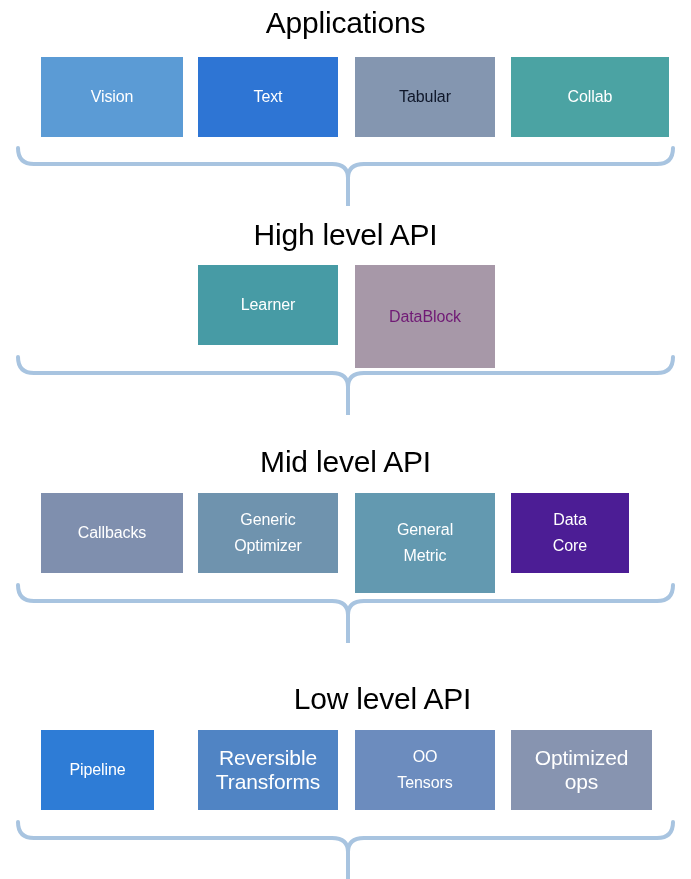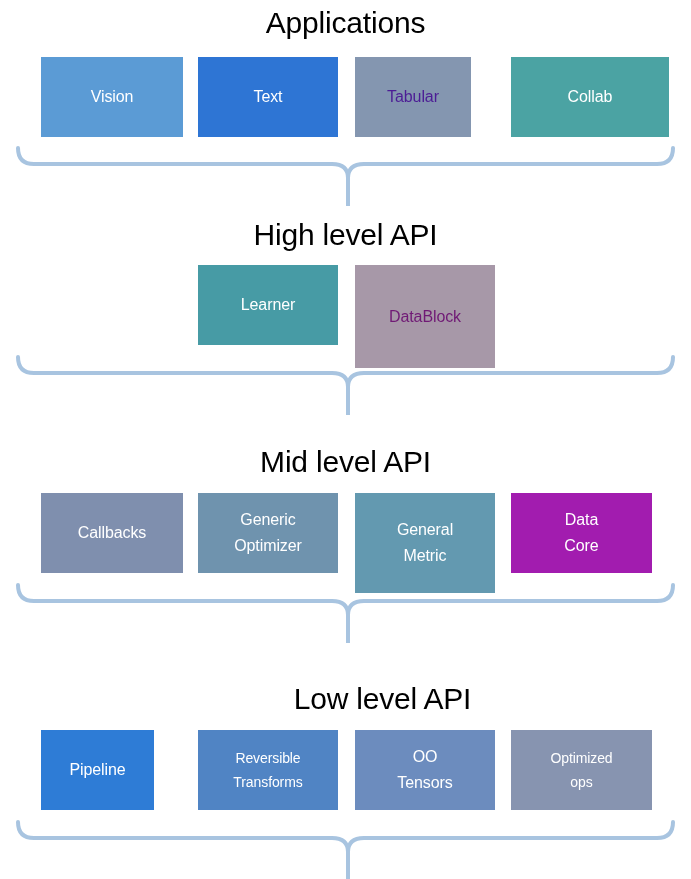--- a/index.html
+++ b/index.html
@@ -57,21 +57,21 @@
     text-align: center;
     color: #ffffff;
     font-size: 16px;
     line-height: 26px;
     font-weight: 400;
     letter-spacing: -0.1px;
     padding: 2px 4px;
     white-space: pre-line;
   }
   .box.small {
-    font-size: 14px;
+    font-size: 21px;
     line-height: 24px;
   }
 
   
   .brace-wrap {
     position: absolute;
     left: 0;
     width: 691px;
     height: 60px;
   }
@@ -81,21 +81,21 @@
 </style>
 </head>
 <body>
 
 <div id="diagram" style="background: rgb(255, 255, 255);">
     <div class="layer">
       <div class="layer-title" style="top: 6px; color: rgb(0, 0, 0);">Applications</div>
       <div class="row" style="top: 57px;">
         <div class="box" style="left: 41px; width: 142px; height: 80px; background: rgb(91, 155, 213); color: rgb(255, 255, 255);">Vision</div>
         <div class="box" style="left: 198px; width: 140px; height: 80px; background: rgb(46, 117, 212); color: rgb(255, 255, 255);">Text</div>
-        <div class="box" style="left: 355px; width: 116px; height: 80px; background: rgb(132, 150, 176); color: #4c1d95;">Tabular</div>
+        <div class="box" style="left: 355px; width: 140px; height: 80px; background: rgb(132, 150, 176); color: #0f172a;">Tabular</div>
         <div class="box" style="left: 511px; width: 158px; height: 80px; background: rgb(75, 163, 163); color: rgb(255, 255, 255);">Collab</div>
       </div>
       <div class="brace-wrap" style="top: 146px;">
         <svg width="691" height="60" viewBox="0 0 691 60">
           <path d="M 18 2 L 18 2 Q 18 18 34 18 L 332 18 Q 348 18 348 32 L 348 72 M 348 32 Q 348 18 364 18 L 657 18 Q 673 18 673 2 L 673 2" fill="none" stroke="#a8c4e0" stroke-width="4" stroke-linecap="round" stroke-linejoin="round"></path>
         </svg>
       </div>
     </div>
     <div class="layer">
       <div class="layer-title" style="top: 218px; color: rgb(0, 0, 0);">High level API</div>
@@ -110,21 +110,21 @@
       </div>
     </div>
     <div class="layer">
       <div class="layer-title" style="top: 445px; color: rgb(0, 0, 0);">Mid level API</div>
       <div class="row" style="top: 493px;">
         <div class="box" style="left: 41px; width: 142px; height: 80px; background: rgb(127, 143, 174); color: rgb(255, 255, 255);">Callbacks</div>
         <div class="box" style="left: 198px; width: 140px; height: 80px; background: rgb(111, 147, 174); color: rgb(255, 255, 255);">Generic
 Optimizer</div>
         <div class="box" style="left: 355px; width: 140px; height: 100px; background: rgb(99, 153, 176); color: rgb(255, 255, 255);">General
 Metric</div>
-        <div class="box" style="left: 511px; width: 141px; height: 80px; background: #a21caf; color: rgb(255, 255, 255);">Data
+        <div class="box" style="left: 511px; width: 118px; height: 80px; background: #4c1d95; color: rgb(255, 255, 255);">Data
 Core</div>
       </div>
       <div class="brace-wrap" style="top: 583px;">
         <svg width="691" height="60" viewBox="0 0 691 60">
           <path d="M 18 2 L 18 2 Q 18 18 34 18 L 332 18 Q 348 18 348 32 L 348 72 M 348 32 Q 348 18 364 18 L 657 18 Q 673 18 673 2 L 673 2" fill="none" stroke="#a8c4e0" stroke-width="4" stroke-linecap="round" stroke-linejoin="round"></path>
         </svg>
       </div>
     </div>
     <div class="layer">
       <div class="layer-title" style="top: 682px; color: rgb(0, 0, 0); padding-left: 37px;">Low level API</div>

